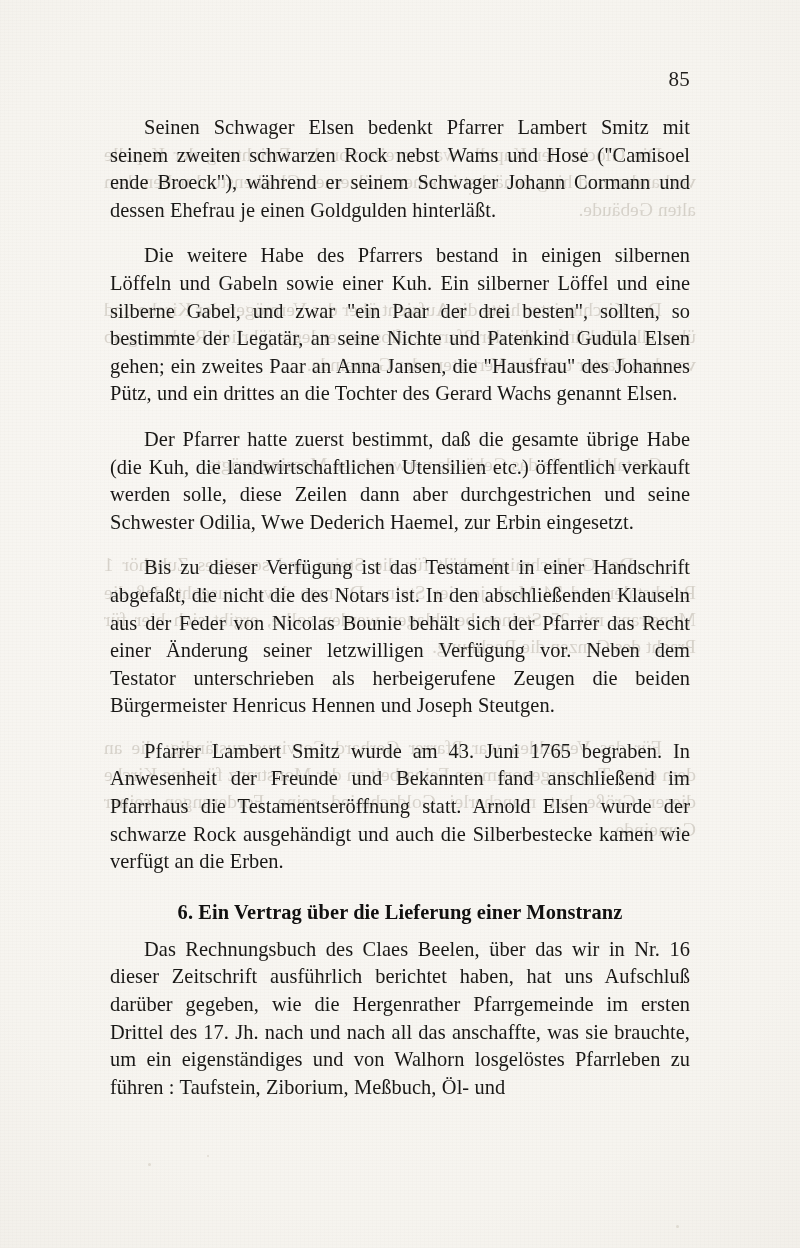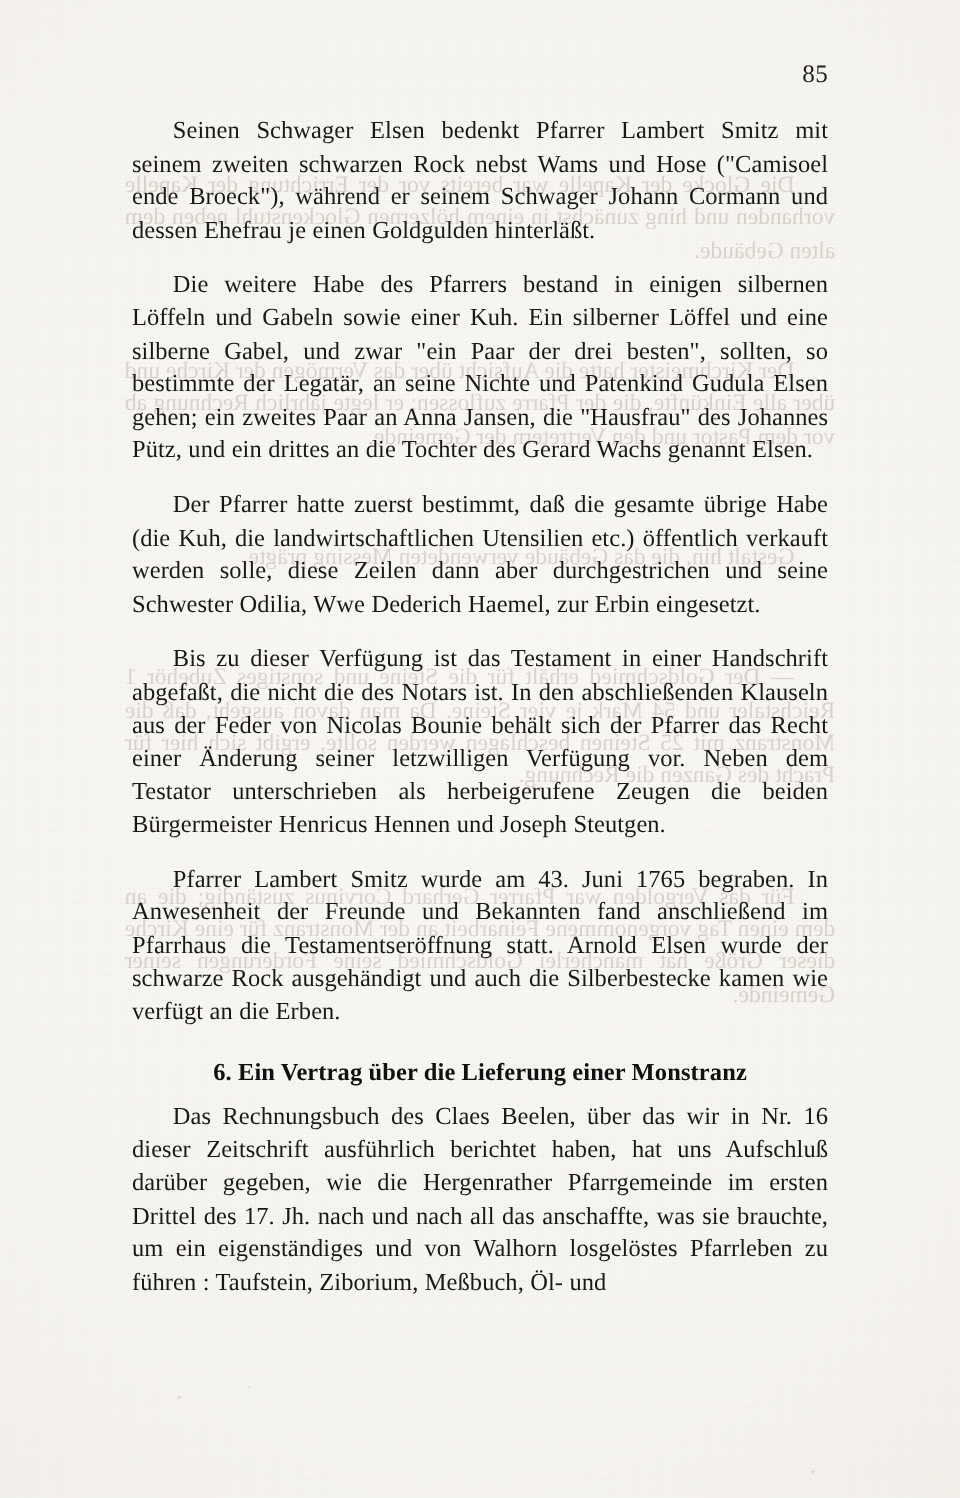--- a/index.html
+++ b/index.html
@@ -51,21 +51,21 @@
     pointer-events: none;
     user-select: none;
     white-space: pre-wrap;
   }
   #bleed .bp { margin: 0 0 18px 0; text-indent: 34px; }
 
   
   #content {
     position: absolute;
     left: 110px;
-    top: 48px;
+    top: 66px;
     width: 580px;
   }
 
   .folio {
     text-align: right;
     font-size: 21px;
     line-height: 26px;
     color: #211f1c;
     margin: 0 0 22px 0;
     letter-spacing: .2px;

